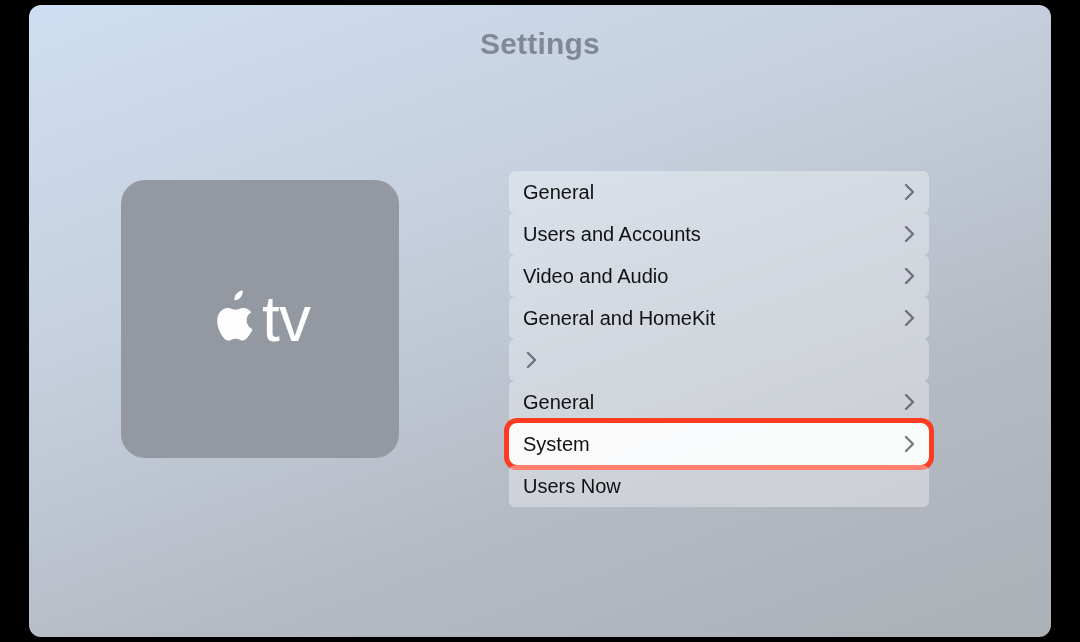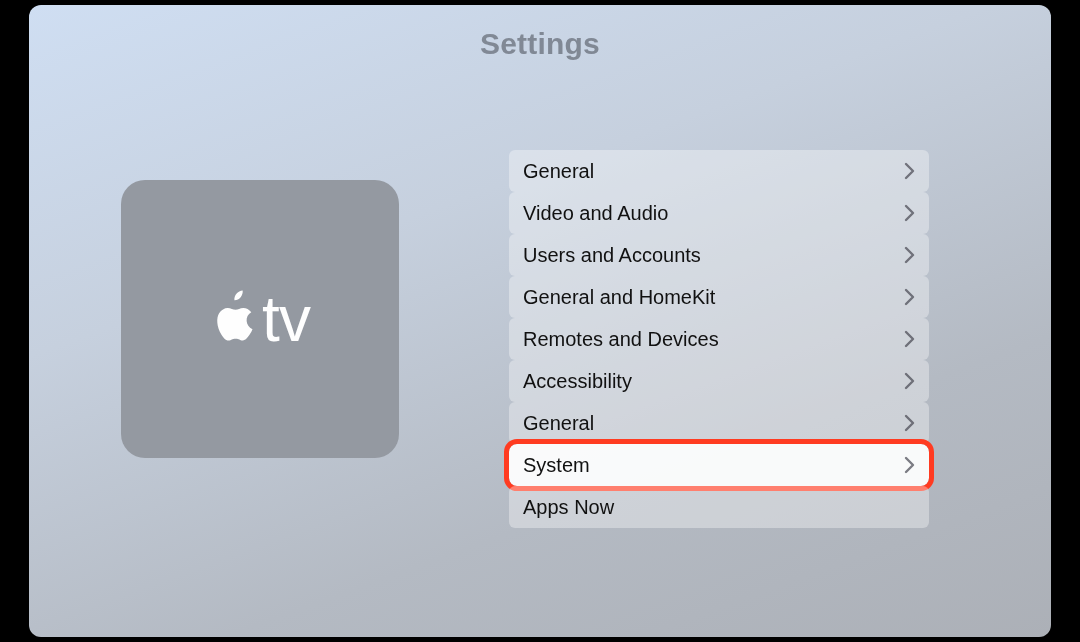--- a/index.html
+++ b/index.html
@@ -115,62 +115,55 @@
       </span>
     </div>
     <div class="menu" id="menu">
         <div class="menu-item">
           <span class="menu-label">General</span>
           <svg class="chevron" viewBox="0 0 16 18">
             <polyline points="5,2 12,9 5,16" stroke-linecap="round" stroke-linejoin="round"></polyline>
           </svg>
         </div>
         <div class="menu-item">
-          <span class="menu-label">Video and Audio</span>
+          <span class="menu-label">Users and Accounts</span>
           <svg class="chevron" viewBox="0 0 16 18">
             <polyline points="5,2 12,9 5,16" stroke-linecap="round" stroke-linejoin="round"></polyline>
           </svg>
         </div>
         <div class="menu-item">
-          <span class="menu-label">Users and Accounts</span>
+          <span class="menu-label">Video and Audio</span>
           <svg class="chevron" viewBox="0 0 16 18">
             <polyline points="5,2 12,9 5,16" stroke-linecap="round" stroke-linejoin="round"></polyline>
           </svg>
         </div>
         <div class="menu-item">
           <span class="menu-label">General and HomeKit</span>
           <svg class="chevron" viewBox="0 0 16 18">
             <polyline points="5,2 12,9 5,16" stroke-linecap="round" stroke-linejoin="round"></polyline>
           </svg>
         </div>
         <div class="menu-item">
-          <span class="menu-label">Remotes and Devices</span>
-          <svg class="chevron" viewBox="0 0 16 18">
-            <polyline points="5,2 12,9 5,16" stroke-linecap="round" stroke-linejoin="round"></polyline>
-          </svg>
-        </div>
-        <div class="menu-item">
-          <span class="menu-label">Accessibility</span>
           <svg class="chevron" viewBox="0 0 16 18">
             <polyline points="5,2 12,9 5,16" stroke-linecap="round" stroke-linejoin="round"></polyline>
           </svg>
         </div>
         <div class="menu-item">
           <span class="menu-label">General</span>
           <svg class="chevron" viewBox="0 0 16 18">
             <polyline points="5,2 12,9 5,16" stroke-linecap="round" stroke-linejoin="round"></polyline>
           </svg>
         </div>
         <div class="menu-item highlighted">
           <span class="menu-label">System</span>
           <svg class="chevron" viewBox="0 0 16 18">
             <polyline points="5,2 12,9 5,16" stroke-linecap="round" stroke-linejoin="round"></polyline>
           </svg>
         </div>
         <div class="menu-item no-chevron">
-          <span class="menu-label">Apps Now</span>
+          <span class="menu-label">Users Now</span>
           <svg class="chevron" viewBox="0 0 16 18">
             <polyline points="5,2 12,9 5,16" stroke-linecap="round" stroke-linejoin="round"></polyline>
           </svg>
         </div>
       </div>
   </div>
 </div>
 
 </body></html>

